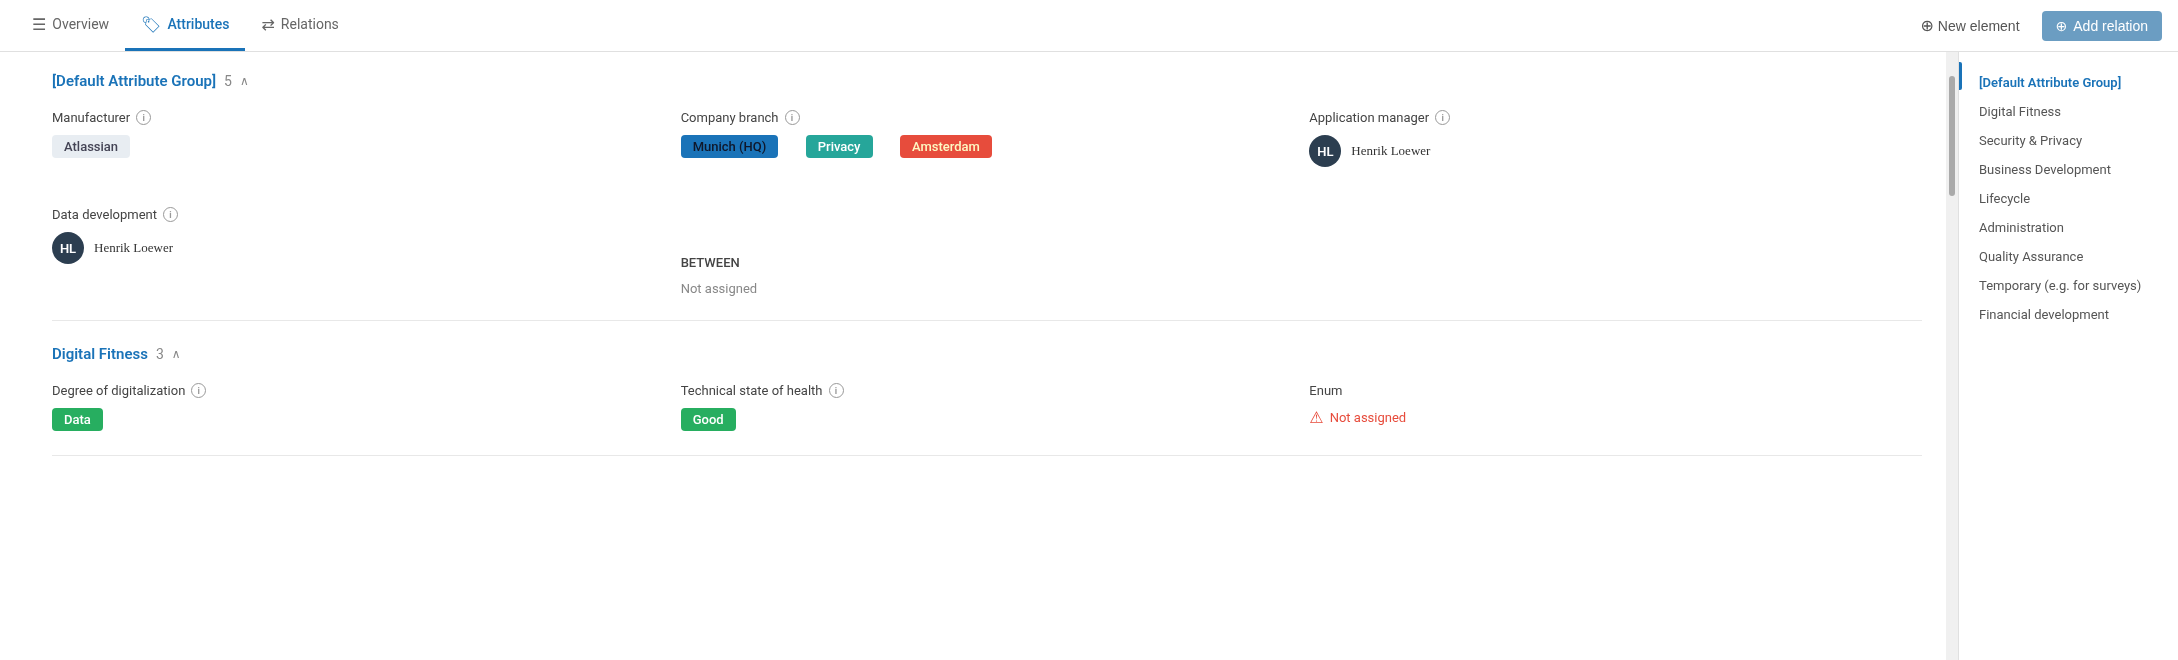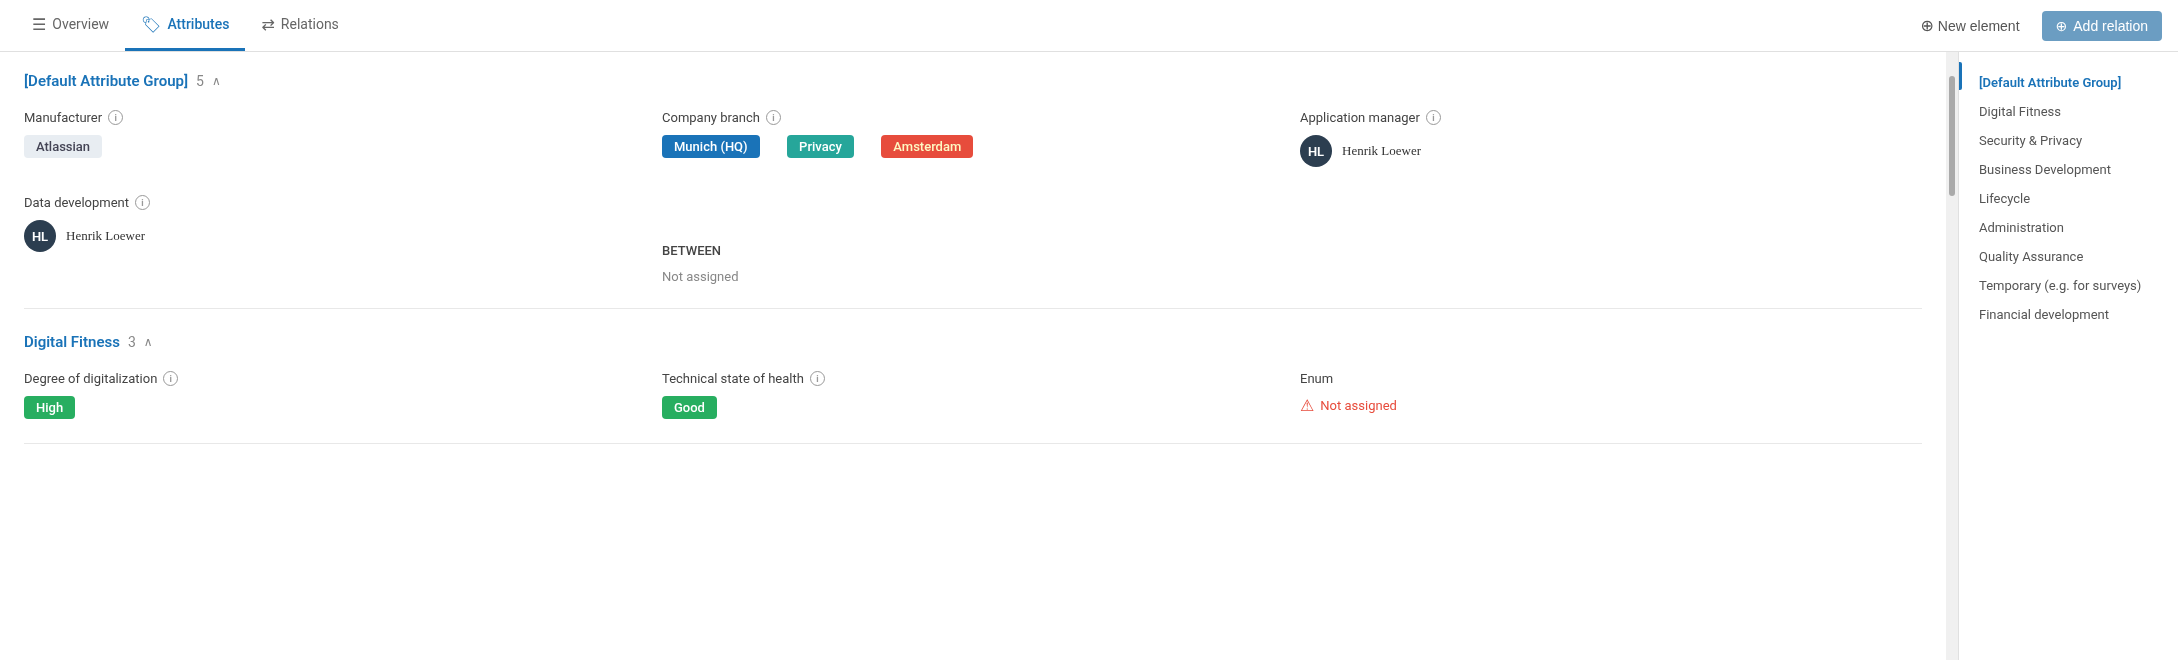--- a/index.html
+++ b/index.html
@@ -68,20 +68,21 @@
       border-radius: 4px;
       padding: 7px 14px;
       cursor: pointer;
       font-size: 14px;
     }
 
     
     .main-layout {
       display: flex;
       height: calc(660px - 52px);
+      padding-left: 28px;
     }
 
     
     .content-area {
       flex: 1;
       overflow-y: auto;
       padding: 20px 24px;
     }
 
     
@@ -163,21 +164,21 @@
     .attr-divider {
       border: none;
       border-top: 1px solid #e8e8e8;
       margin: 24px 0;
     }
 
     
     .attr-grid {
       display: grid;
       grid-template-columns: 1fr 1fr 1fr;
-      gap: 28px 16px;
+      gap: 40px 16px;
       margin-bottom: 20px;
     }
     .attr-field {}
     .attr-label {
       display: flex;
       align-items: center;
       gap: 6px;
       font-size: 13px;
       color: #444;
       margin-bottom: 10px;
@@ -206,21 +207,21 @@
       font-size: 13px;
       font-weight: 500;
       margin-right: 24px;
     }
     .tag-gray {
       background: #e8edf2;
       color: #445;
     }
     .tag-blue {
       background: #1a73b8;
-      color: #ffffff;
+      color: #0f172a;
     }
     .tag-teal {
       background: #26a69a;
       color: #fff;
     }
     .tag-orange {
       background: #e74c3c;
       color: #fef9c3;
     }
     .tag-green {
@@ -385,21 +386,21 @@
       </div>
 
       <div class="attr-grid">
 
         <div class="attr-field">
           <div class="attr-label">
             <span>Degree of digitalization</span>
             <span class="info-icon">i</span>
           </div>
           <div>
-            <span class="tag tag-green">High</span>
+            <span class="tag tag-green">Data</span>
           </div>
         </div>
 
         <div class="attr-field">
           <div class="attr-label">
             <span>Technical state of health</span>
             <span class="info-icon">i</span>
           </div>
           <div>
             <span class="tag tag-green">Good</span>

